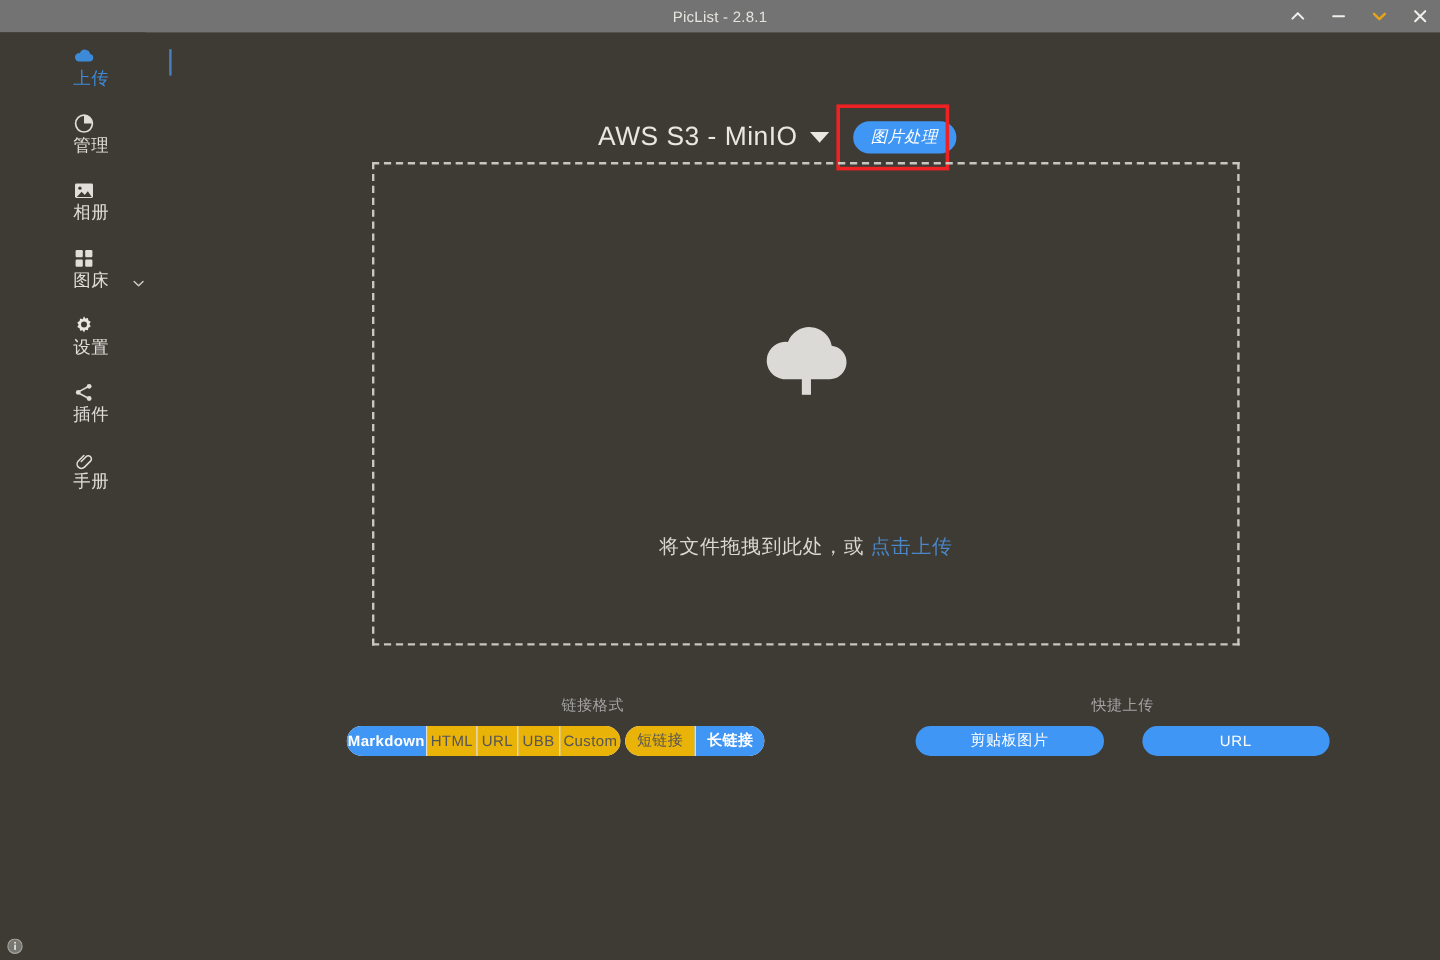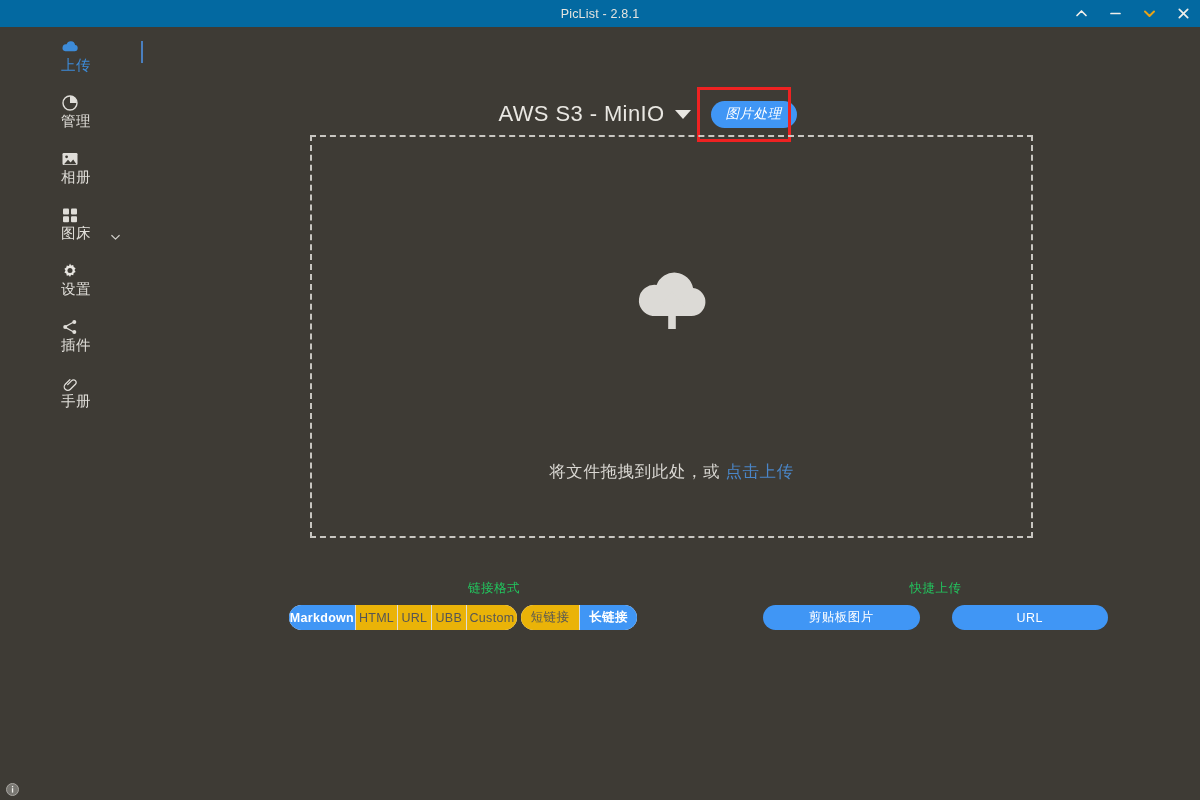--- a/index.html
+++ b/index.html
@@ -12,21 +12,21 @@
   #app {
     position: relative;
     width: 1200px; height: 800px;
     background: #3e3b35;
   }
 
   
   #titlebar {
     position: absolute; top: 0; left: 0;
     width: 1200px; height: 27px;
-    background: #0369a1;
+    background: #737373;
     display: flex; align-items: center; justify-content: center;
   }
   #titlebar-title {
     font-size: 12.5px;
     color: #e6e4df;
     letter-spacing: .2px;
     white-space: nowrap;
   }
   #window-controls {
     position: absolute; right: 0; top: 0;
@@ -142,21 +142,21 @@
     align-items: center;
     cursor: pointer;
   }
   #dz-icon {
     position: absolute;
     left: 50%; top: 131px;
     transform: translateX(-50%);
   }
   #dz-text {
     position: absolute;
-    left: 0; right: 0; top: 324px;
+    left: 0; right: 0; top: 308px;
     text-align: center;
     font-size: 16.5px;
     color: #d9d7d2;
     letter-spacing: .6px;
     white-space: nowrap;
   }
   #dz-link {
     color: #4a86c8;
     cursor: pointer;
   }
@@ -168,21 +168,21 @@
     width: 410px;
   }
   #quick-upload-group {
     position: absolute;
     left: 763px; top: 580px;
     width: 345px;
   }
   .group-label {
     text-align: center;
     font-size: 12.5px;
-    color: #22c55e;
+    color: #a3a3a3;
     letter-spacing: .5px;
     margin-bottom: 8px;
     white-space: nowrap;
   }
   .seg-row {
     display: flex;
     align-items: center;
   }
   .seg-group {
     display: flex;

